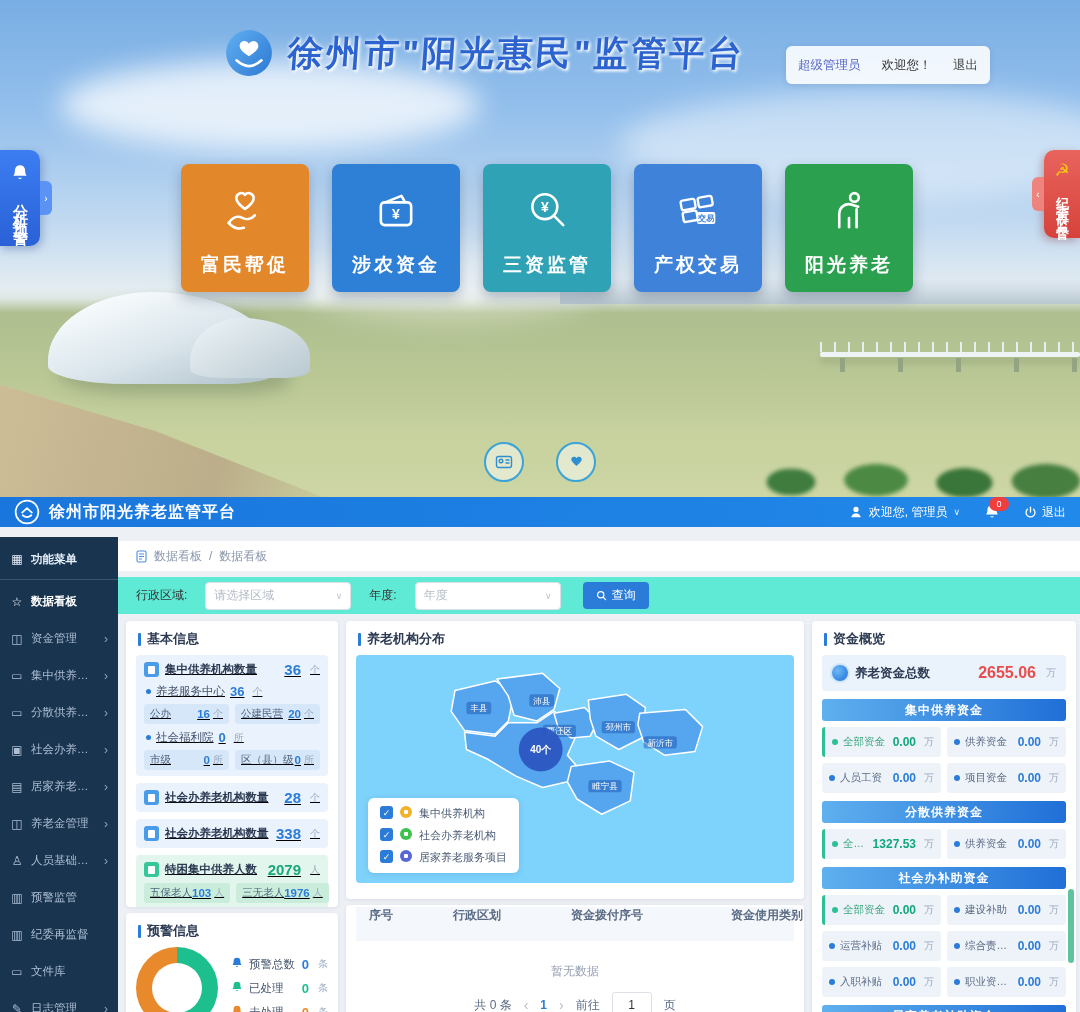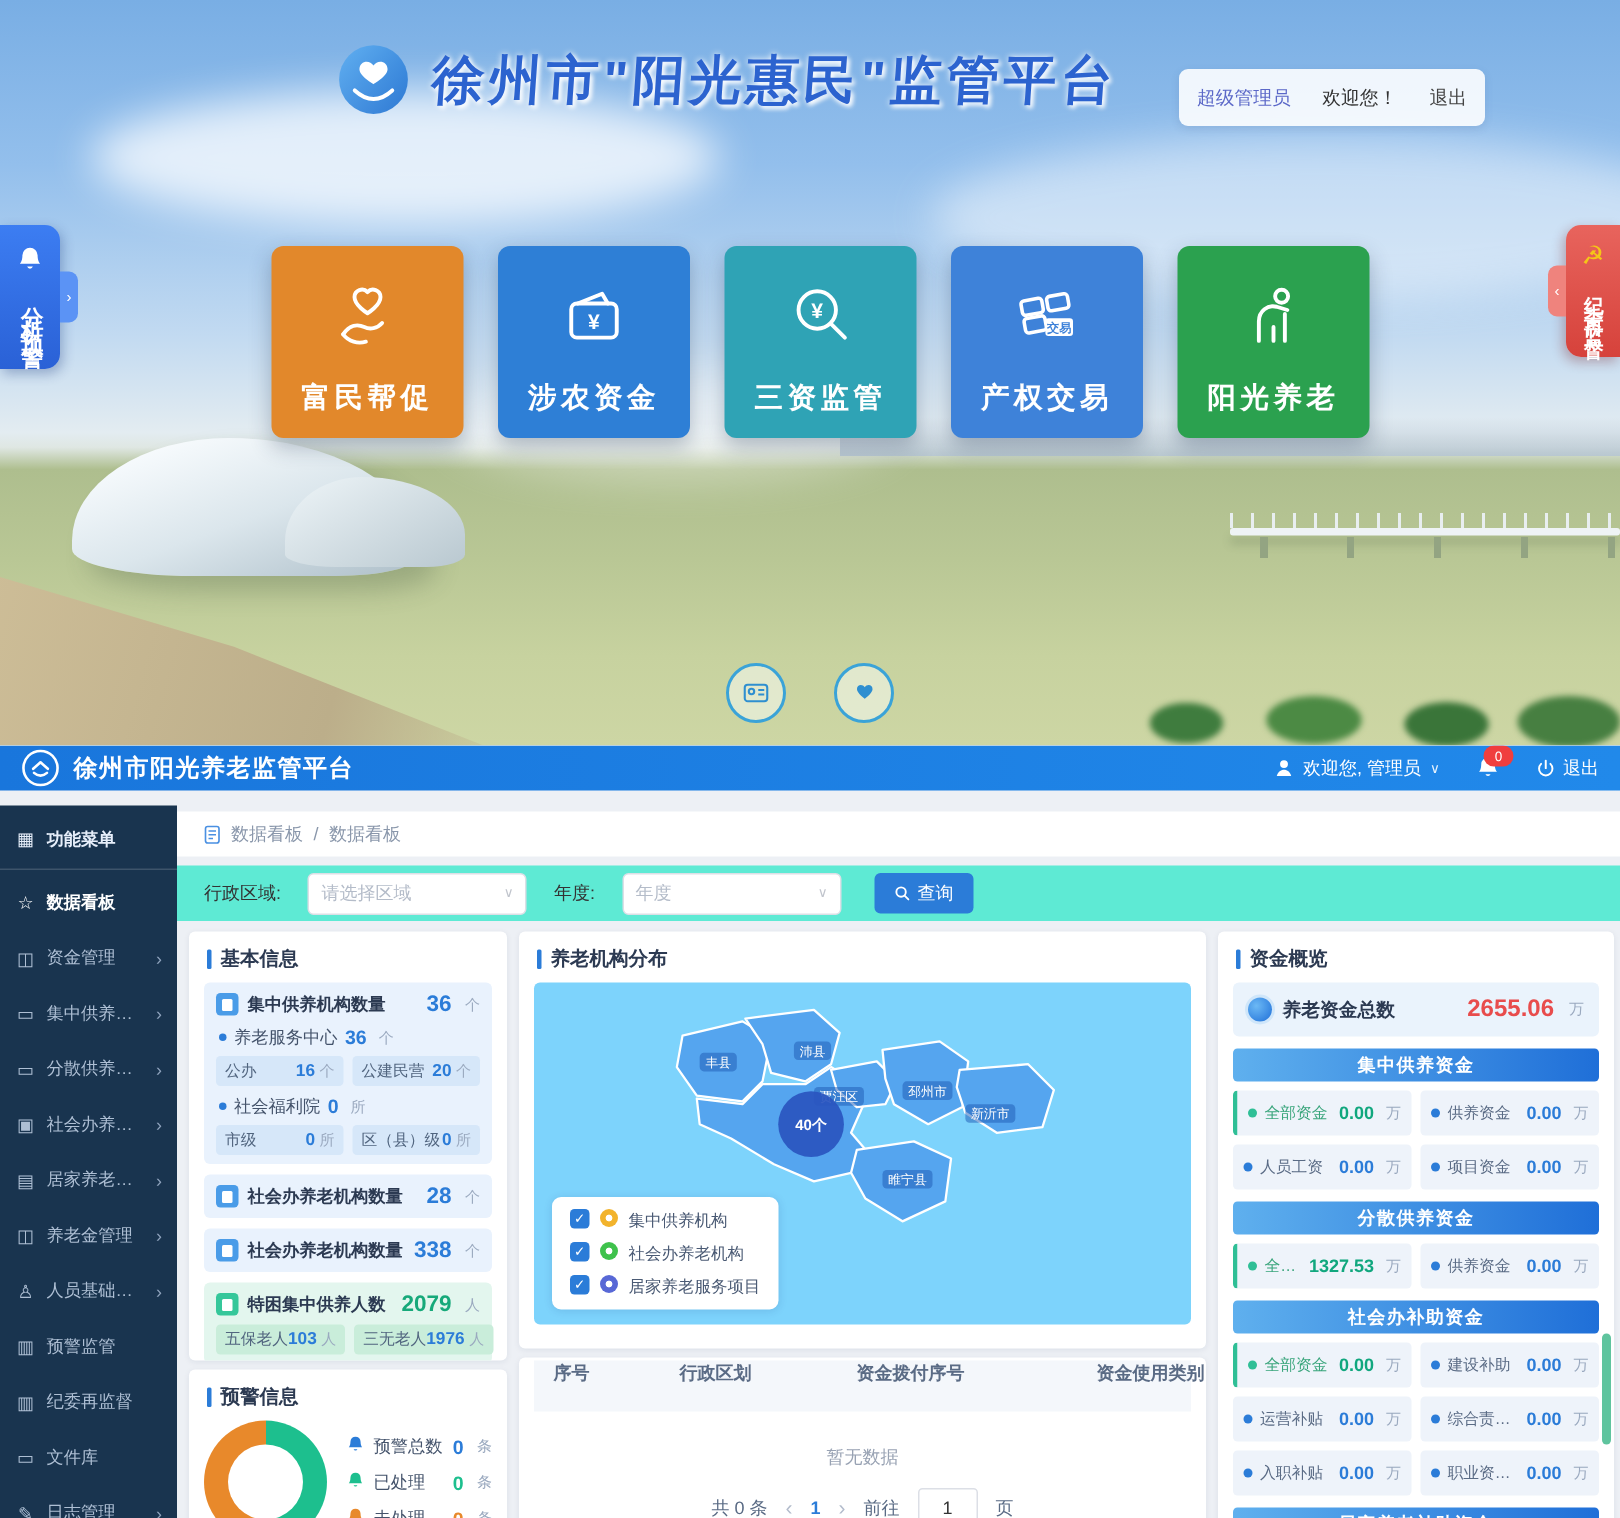--- a/index.html
+++ b/index.html
@@ -94,21 +94,21 @@
     align-items:center;gap:5px;padding:0 13px;margin-left:4px;cursor:pointer;}
   .panel{position:absolute;background:#fff;border-radius:4px;box-shadow:0 1px 4px rgba(15,35,80,.08);overflow:hidden;}
   #p-basic{left:8px;top:84px;width:212px;height:286px;}
   #p-alerts{left:8px;top:376px;width:212px;height:170px;}
   #p-map{left:228px;top:84px;width:458px;height:278px;}
   #p-table{left:228px;top:368px;width:458px;height:170px;}
   #p-funds{left:694px;top:84px;width:264px;height:680px;}
   .ptitle{display:flex;align-items:center;gap:6px;padding:9px 12px 7px;font-size:13px;font-weight:bold;color:#2c3a52;}
   .ptitle::before{content:'';width:3px;height:13px;background:#2b7cd8;border-radius:1px;}
   
-  .bcard{margin:0 10px 7px;border-radius:4px;padding:6px 8px;}
+  .bcard{margin:0 10px 7px;border-radius:4px;padding:6px 8px;text-decoration:underline;}
   .bcard.blue{background:#e9f2fd;}.bcard.green{background:#e3f6ee;}
   .bcard-head{display:flex;align-items:center;gap:6px;font-size:11.5px;font-weight:bold;color:#2c3a52;}
   .bcard-ico{width:15px;height:15px;border-radius:3px;flex:none;}
   .blue .bcard-ico{background:#4a9ce8;}.green .bcard-ico{background:#35c79a;}
   .bcard-ico::after{content:'';display:block;width:7px;height:8px;background:#fff;margin:3.5px auto;border-radius:1px;}
   .bcard-val{margin-left:auto;font-size:15px;font-weight:bold;color:#2b7cd8;}
   .green .bcard-val{color:#17a97a;}
   .u{font-size:10px;color:#9aa9bf;margin-left:3px;font-weight:normal;}
   .sub-row{display:flex;align-items:center;gap:5px;font-size:11.5px;color:#44536b;margin:6px 0 0 2px;}
   .sub-dot{width:5px;height:5px;border-radius:50%;background:#2b7cd8;flex:none;}

